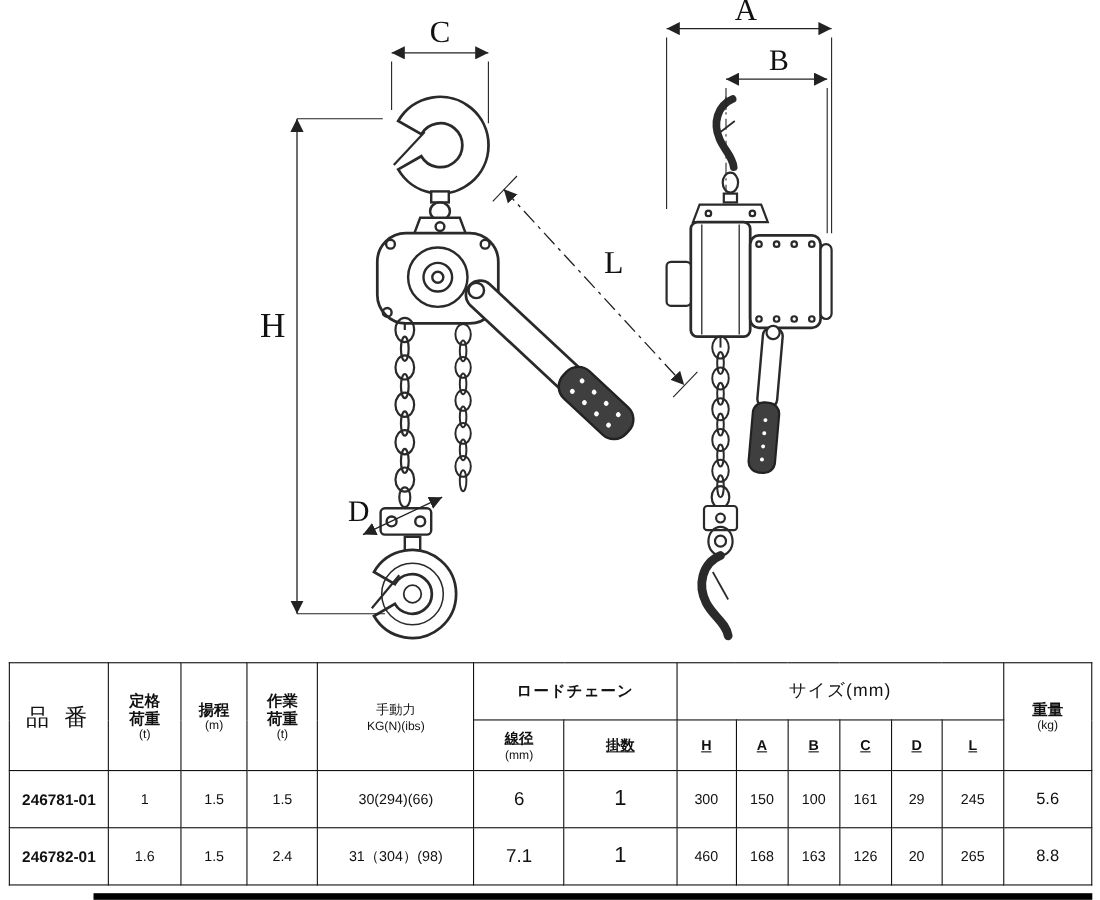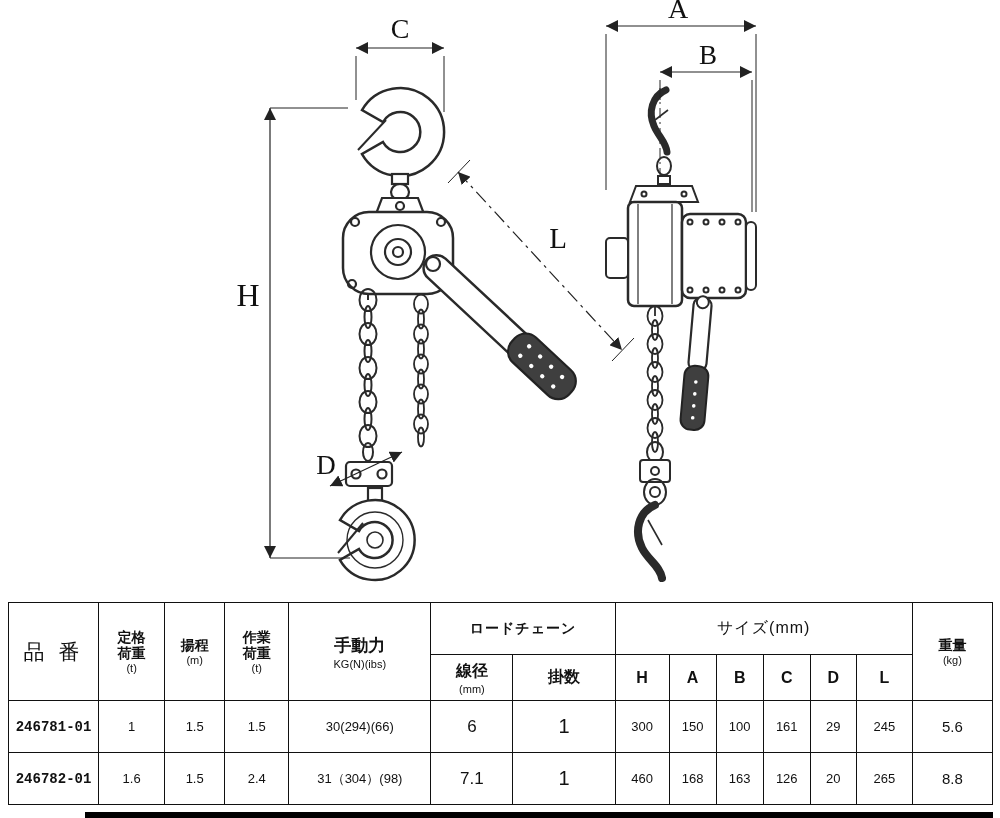--- a/index.html
+++ b/index.html
@@ -14,26 +14,26 @@
     border-collapse:collapse;table-layout:fixed;background:#fff;
   }
   .spec-table th,.spec-table td{
     border:1.4px solid #111;text-align:center;vertical-align:middle;padding:1px 2px;
     font-family:"Liberation Sans",sans-serif;color:#111;
   }
   thead tr.hr1{height:52px;} thead tr.hr2{height:46px;} tbody tr{height:52px;}
   .th-main{font-weight:bold;font-size:14px;white-space:pre-line;line-height:1.15;}
   .th-unit{font-weight:normal;font-size:11px;margin-top:1px;}
   .th-part{font-weight:normal;font-size:21px;letter-spacing:4px;}
-  .th-manual{font-weight:bold;font-size:17px;}
+  .th-manual{font-weight:normal;font-size:12px;}
   .th-chain{font-weight:bold;font-size:14px;letter-spacing:1px;}
   .th-size{font-weight:normal;font-size:16px;letter-spacing:1px;}
-  .th-sub{font-weight:bold;font-size:16px;}
+  .th-sub{font-weight:bold;font-size:13px;text-decoration:underline;}
   td{font-size:13px;}
-  td.part{font-weight:bold;font-size:14px;font-family:Liberation Mono, monospace;}
+  td.part{font-weight:bold;font-size:14px;}
   td.dia{font-size:17px;}
   td.falls{font-size:20px;font-weight:normal;}
   td.wt{font-size:15px;}
   .bottom-bar{position:absolute;top:812px;left:85px;width:908px;height:6px;background:#000;}
 </style>
 </head>
 <body>
 
 <div class="diagram-wrap">
 <svg width="1000" height="600" viewBox="0 0 1000 600" xmlns="http://www.w3.org/2000/svg">

